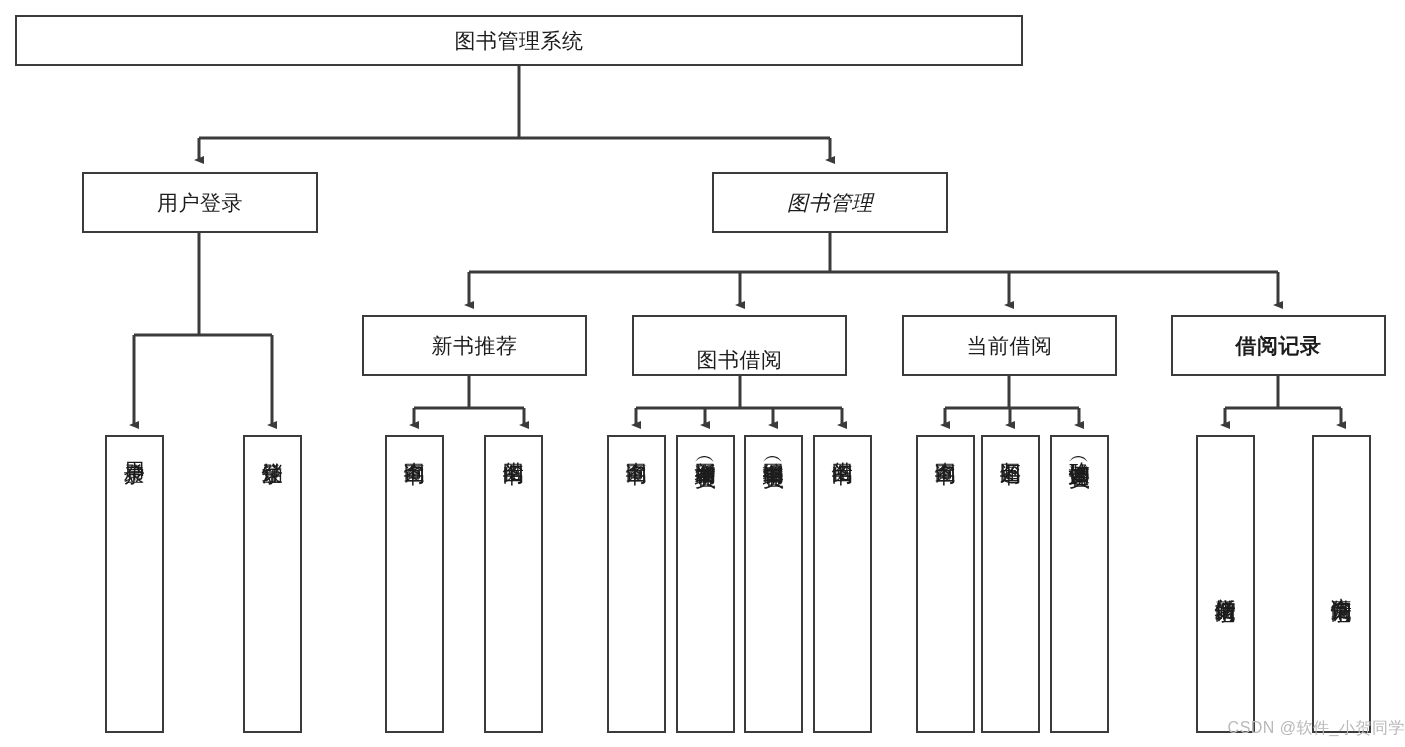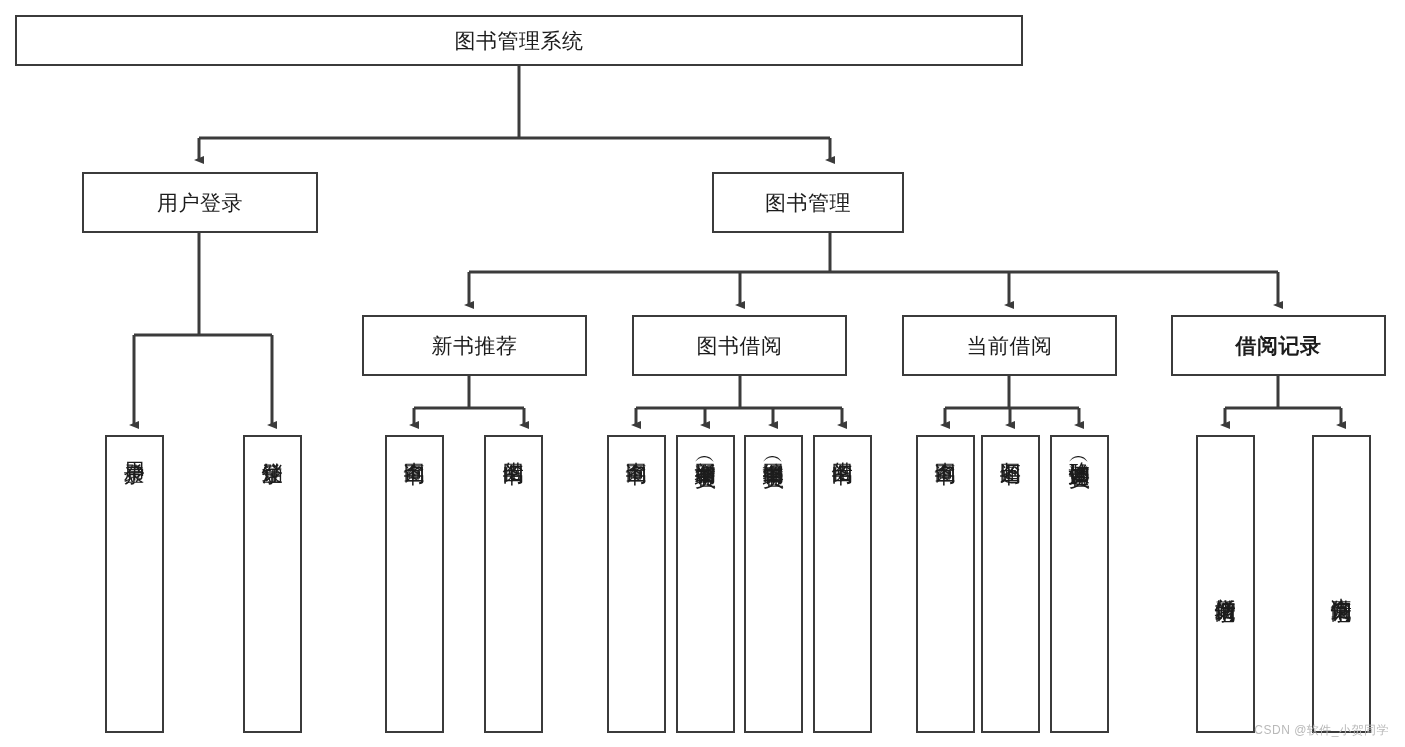--- a/index.html
+++ b/index.html
@@ -50,23 +50,23 @@
     line-height: 1.12;
     letter-spacing: 1px;
     white-space: nowrap;
   }
   .node.v.mid {
     align-items: center;
     padding-top: 0;
   }
   .watermark {
     position: absolute;
-    right: 16px;
+    right: 0;
     bottom: 8px;
-    font-size: 12px;
+    font-size: 16px;
     color: #b9b9b9;
     white-space: nowrap;
     letter-spacing: 0.5px;
   }
 </style>
 </head>
 <body>
 
 <div id="canvas">
 
@@ -120,28 +120,28 @@
     </g>
   </svg>
 
   <div class="node h" style="left:15px; top:15px; width:1008px; height:51px;">
     <span>图书管理系统</span>
   </div>
 
   <div class="node h" style="left:82px; top:172px; width:236px; height:61px;">
     <span>用户登录</span>
   </div>
-  <div class="node h" style="left:712px; top:172px; width:192px; height:61px;">
+  <div class="node h" style="left:712px; top:172px; width:236px; height:61px;font-style:italic;">
     <span>图书管理</span>
   </div>
 
   <div class="node h" style="left:362px; top:315px; width:225px; height:61px;">
     <span>新书推荐</span>
   </div>
-  <div class="node h" style="left:632px; top:315px; width:215px; height:61px;">
+  <div class="node h" style="left:632px; top:315px; width:215px; height:61px;align-items:flex-end;">
     <span>图书借阅</span>
   </div>
   <div class="node h" style="left:902px; top:315px; width:215px; height:61px;">
     <span>当前借阅</span>
   </div>
   <div class="node h" style="left:1171px; top:315px; width:215px; height:61px;font-weight:bold;">
     <span>借阅记录</span>
   </div>
 
   <div class="node v" style="left:105px; top:435px; width:59px; height:298px;">

